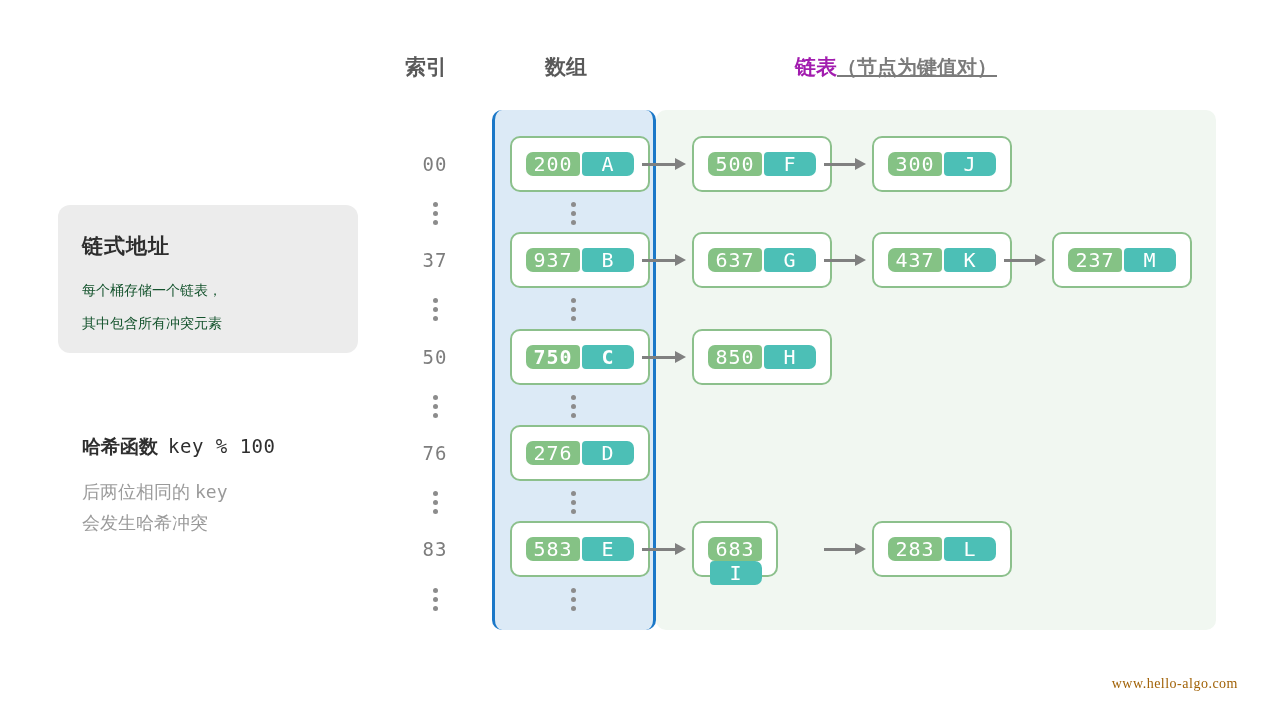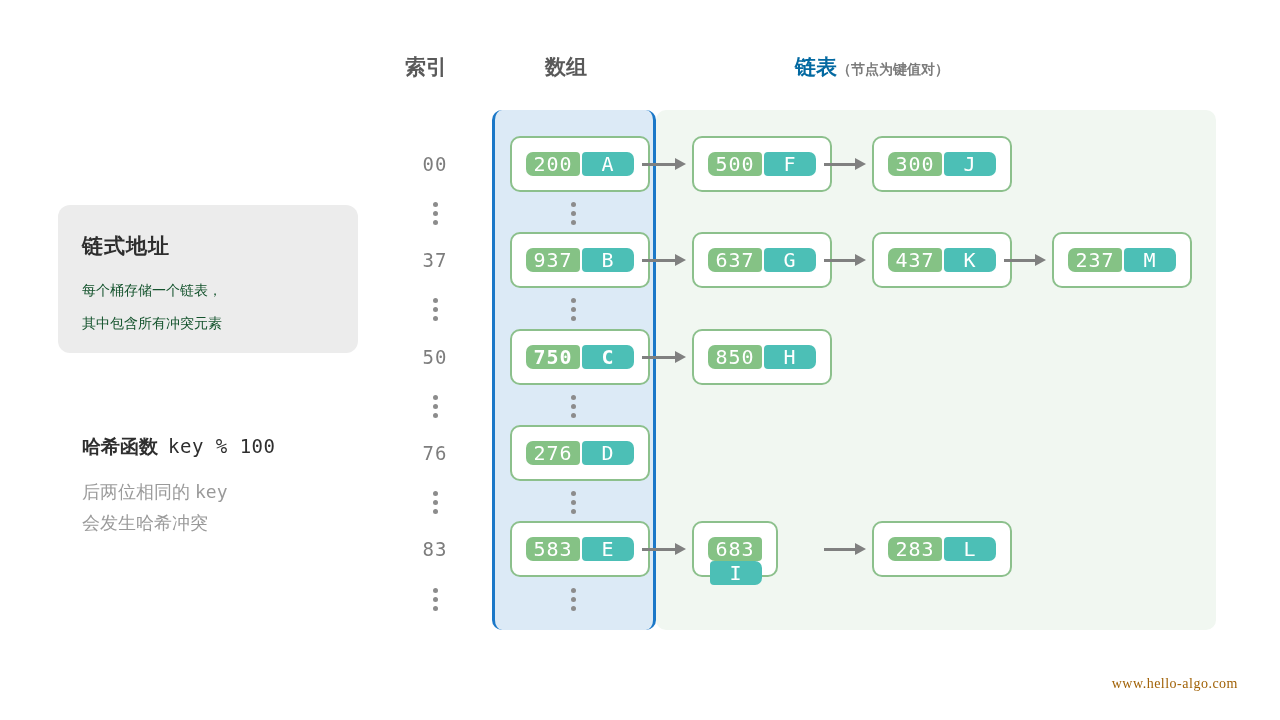--- a/index.html
+++ b/index.html
@@ -20,25 +20,26 @@
   .hdr {
     position: absolute;
     font-size: 21px;
     font-weight: bold;
     color: #595959;
     white-space: nowrap;
   }
   #hdr-index { left: 405px; top: 53px; }
   #hdr-array { left: 545px; top: 53px; }
   #hdr-list  { left: 795px; top: 53px; }
-  .hdr-green { color: #0369a1; }
+  .hdr-green { color: #a21caf; }
   .hdr-sub {
     color: #7b7b7b;
     font-weight: bold;
-    font-size: 14px;
+    font-size: 20px;
+    text-decoration: underline;
   }
 
   
   #info-card {
     position: absolute;
     left: 58px;
     top: 205px;
     width: 300px;
     height: 148px;
     background: #ececec;

